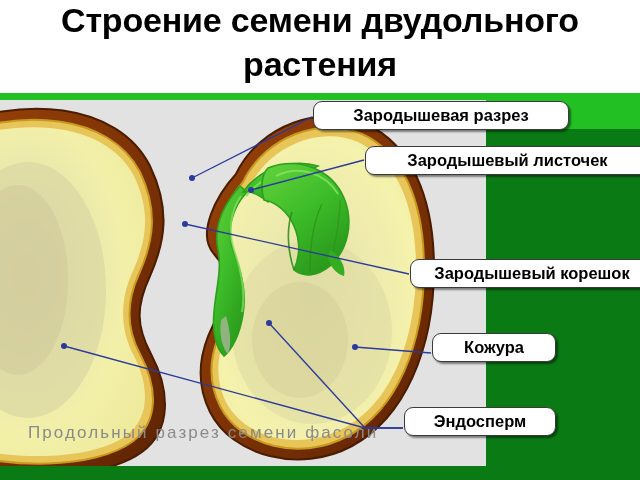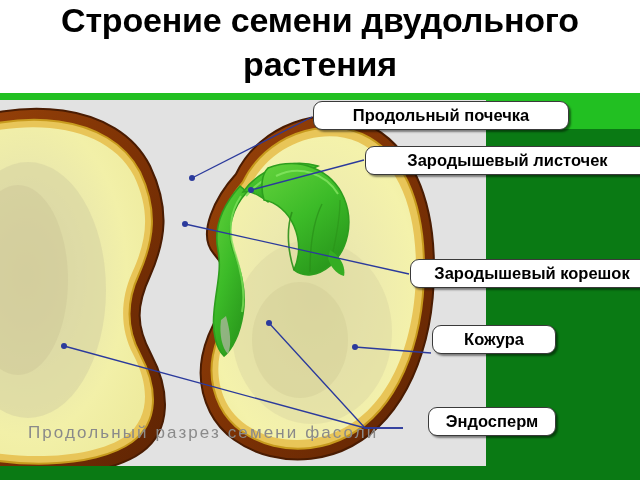--- a/index.html
+++ b/index.html
@@ -95,22 +95,22 @@
     font-size: 16.5px;
     line-height: 26px;
     text-align: center;
     white-space: nowrap;
     overflow: hidden;
     box-shadow: 2px 2px 2px rgba(0,0,0,0.45);
   }
   #callout-bud      { left: 313px; top: 101px;  width: 256px; height: 29px; }
   #callout-leaf     { left: 365px; top: 146px;  width: 285px; height: 29px; }
   #callout-radicle  { left: 410px; top: 259px;  width: 244px; height: 29px; }
-  #callout-coat     { left: 432px; top: 325px;  width: 124px; height: 29px; }
-  #callout-endosperm{ left: 404px; top: 407px;  width: 128px; height: 29px; margin-left: 24px; }
+  #callout-coat     { left: 432px; top: 333px;  width: 124px; height: 29px; }
+  #callout-endosperm{ left: 404px; top: 407px;  width: 152px; height: 29px; }
 
   
   #leaders {
     position: absolute;
     left: 0;
     top: 0;
     width: 640px;
     height: 480px;
     pointer-events: none;
   }
@@ -233,19 +233,19 @@
 
     <line x1="355" y1="347" x2="431" y2="353" stroke="#2b3a9c" stroke-width="1.3"></line>
     <circle cx="355" cy="347" r="3" fill="#2b3a9c"></circle>
 
     <polyline points="269,323 365,428 403,428" fill="none" stroke="#2b3a9c" stroke-width="1.3"></polyline>
     <circle cx="269" cy="323" r="3" fill="#2b3a9c"></circle>
     <polyline points="64,346 365,428 403,428" fill="none" stroke="#2b3a9c" stroke-width="1.3"></polyline>
     <circle cx="64" cy="346" r="3" fill="#2b3a9c"></circle>
   </svg>
 
-  <div class="callout" id="callout-bud">Продольный почечка</div>
+  <div class="callout" id="callout-bud">Зародышевая разрез</div>
   <div class="callout" id="callout-leaf">Зародышевый листочек</div>
   <div class="callout" id="callout-radicle">Зародышевый корешок</div>
   <div class="callout" id="callout-coat">Кожура</div>
   <div class="callout" id="callout-endosperm">Эндосперм</div>
 
 </div>
 
 </body></html>

